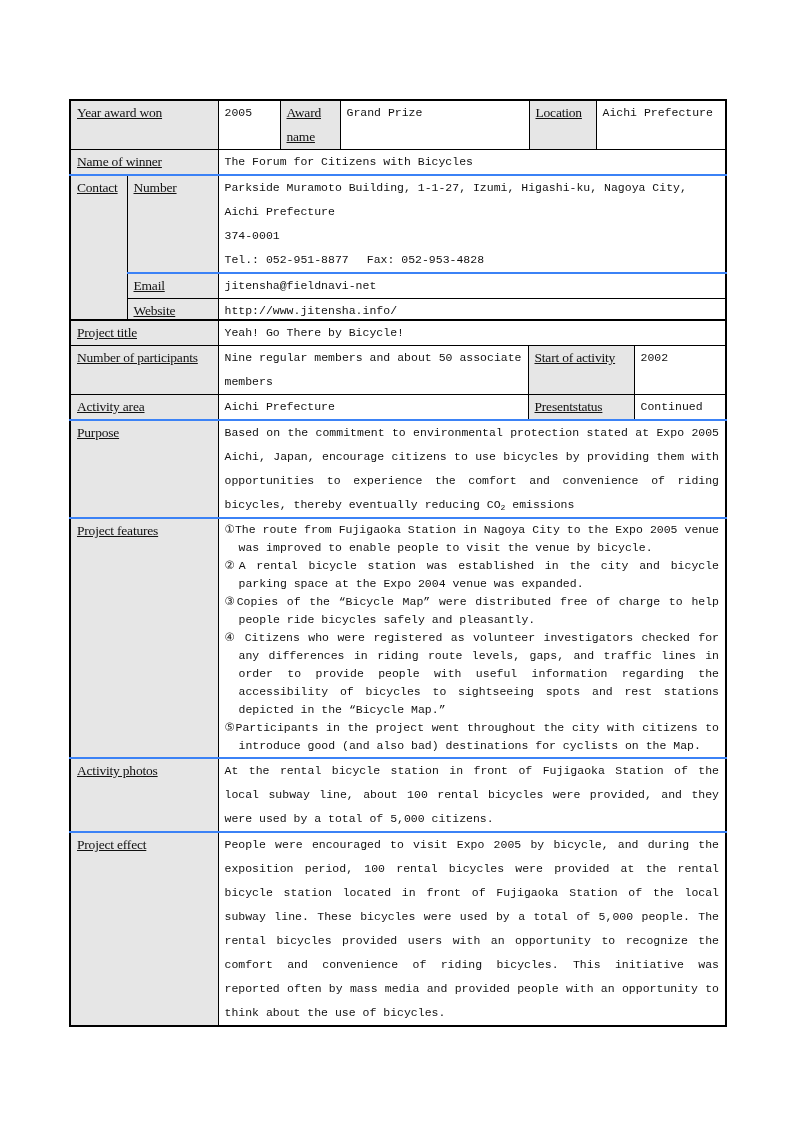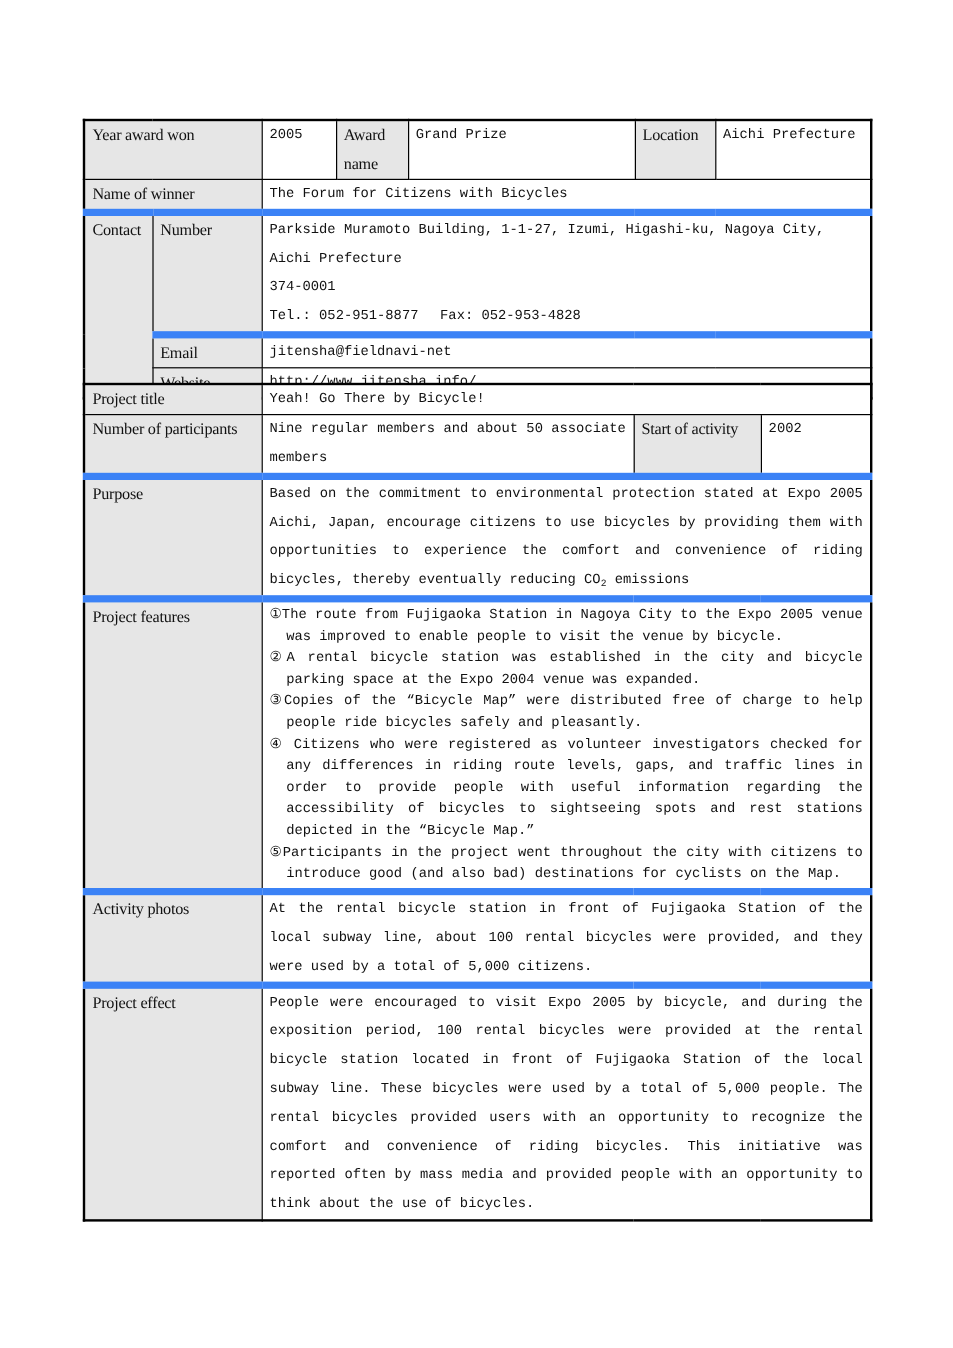--- a/index.html
+++ b/index.html
@@ -1,24 +1,24 @@
 <!DOCTYPE html>
 <html><head>
 <meta charset="utf-8">
 <style>
   html, body { margin: 0; padding: 0; background: #ffffff; }
   body { width: 794px; height: 1123px; position: relative; font-family: "DejaVu Sans", sans-serif; color: #111; }
   table { border-collapse: collapse; position: absolute; left: 69px; width: 656px; table-layout: fixed; }
   td { border: 1px solid #000; vertical-align: top; font-size: 12px; line-height: 24px; padding: 0 6px; }
-  td.lab { background: #e6e6e6; font-family: "Liberation Serif", serif; font-size: 13.5px; letter-spacing: -0.2px; }
+  td.lab { background: #e6e6e6; font-family: "Liberation Serif", serif; font-size: 13.5px; letter-spacing: -0.2px; text-decoration: underline; }
   td.val { background: #fff; font-family: Liberation Mono, monospace; font-size: 11.5px; }
   .just { text-align: justify; }
   table.t1 { top: 99px; border: 2px solid #000; }
   table.t2 { top: 319px; border: 2px solid #000; }
-  tr.thick td { border-top: 6px solid #3b82f6; }
+  tr.thick td { border-top: 2px solid #3b82f6; }
   .feat { line-height: 18px; padding-top: 2px; padding-bottom: 2px; }
   .feat div { padding-left: 14px; text-indent: -14px; text-align: justify; }
   sub { font-size: 8px; vertical-align: -2px; line-height: 0; }
 </style>
 </head>
 <body>
 
 <table class="t1">
   <colgroup>
     <col style="width:57px">
@@ -73,20 +73,26 @@
       <tr>
     <td class="lab">Project title</td>
     <td class="val" colspan="3">Yeah! Go There by Bicycle!</td>
   </tr>
   <tr>
     <td class="lab">Number of participants</td>
     <td class="val just">Nine regular members and about 50 associate members</td>
     <td class="lab">Start of activity</td>
     <td class="val">2002</td>
   </tr>
+  <tr>
+    <td class="lab">Activity area</td>
+    <td class="val">Aichi Prefecture</td>
+    <td class="lab">Presentstatus</td>
+    <td class="val">Continued</td>
+  </tr>
   <tr class="thick">
     <td class="lab">Purpose</td>
     <td class="val just" colspan="3"><span>Based on the commitment to environmental protection stated at Expo 2005 Aichi, Japan, encourage citizens to use bicycles by providing them with opportunities to experience the comfort and convenience of riding bicycles, thereby eventually reducing CO</span><sub>2</sub><span> emissions</span></td>
   </tr>
   <tr class="thick">
     <td class="lab">Project features</td>
     <td class="val feat" colspan="3">
       <div>①The route from Fujigaoka Station in Nagoya City to the Expo 2005 venue was improved to enable people to visit the venue by bicycle.</div>
       <div>②A rental bicycle station was established in the city and bicycle parking space at the Expo 2004 venue was expanded.</div>
       <div>③Copies of the “Bicycle Map” were distributed free of charge to help people ride bicycles safely and pleasantly.</div>

